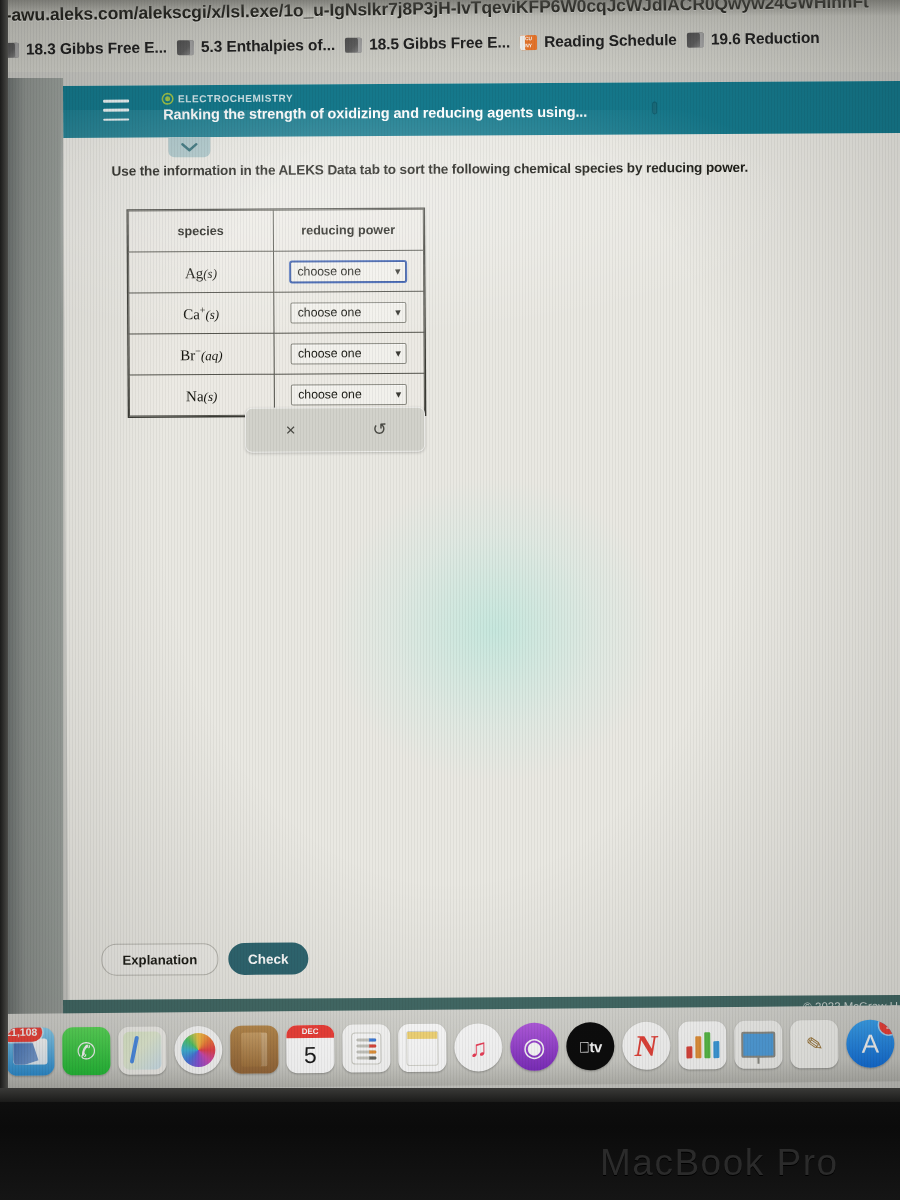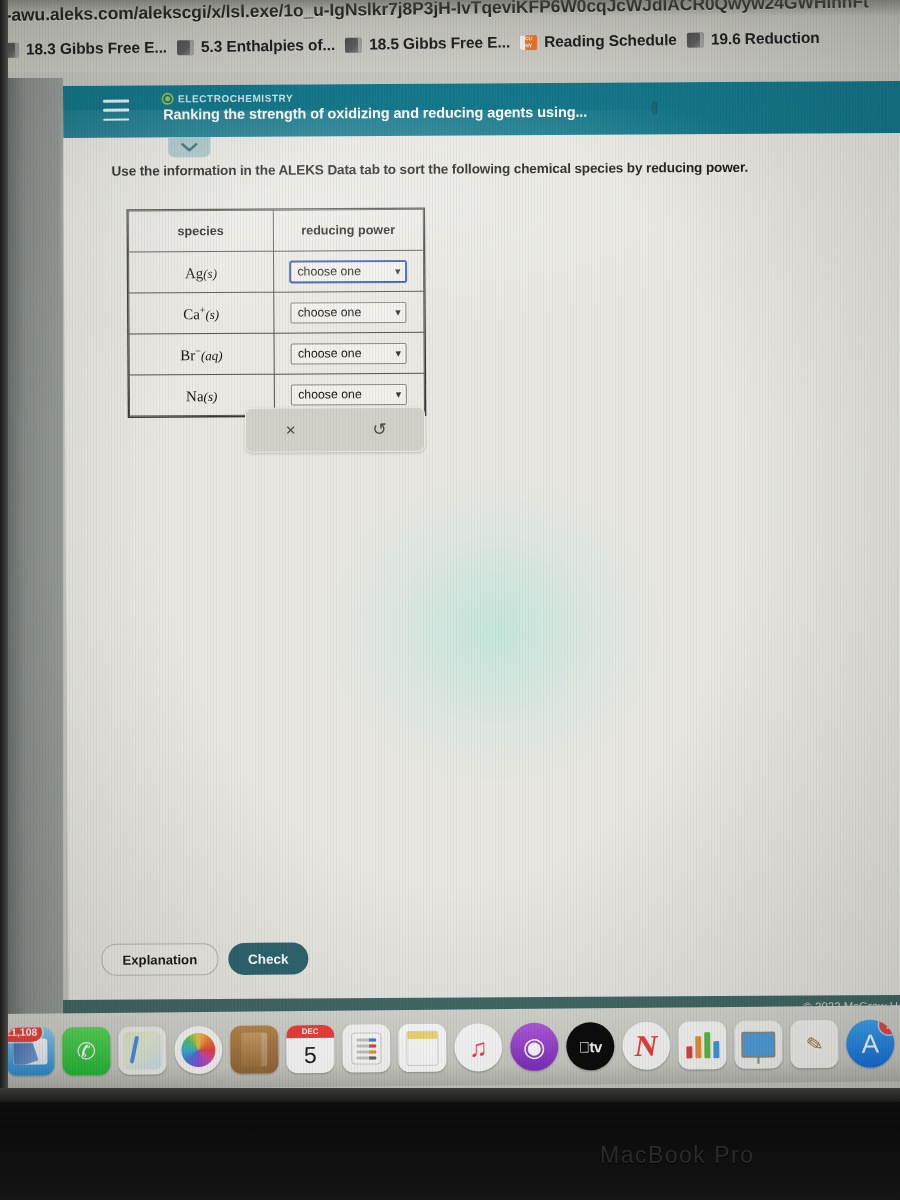--- a/index.html
+++ b/index.html
@@ -263,21 +263,21 @@
   .bezel-bottom{
     position:absolute;left:0;top:1088px;width:900px;height:112px;
     background:linear-gradient(180deg,#101010 0%,#0b0b0b 35%,#151515 100%);
   }
   .bezel-chin{
     position:absolute;left:0;top:1088px;width:900px;height:14px;
     background:linear-gradient(180deg,#3a3a38,#1b1b1a);
   }
   .macbook-word{
     position:absolute;left:600px;top:1142px;
-    font-size:23px;letter-spacing:1.5px;color:#2b2b2b;font-weight:400;
+    font-size:37px;letter-spacing:1.5px;color:#2b2b2b;font-weight:400;
     text-shadow:0 1px 0 #000;
   }
   .bezel-left{
     position:absolute;left:0;top:0;width:8px;height:1100px;
     background:linear-gradient(90deg,#1b1b1a,#4a4a47);
   }
 
   
   .scanlines{
     position:absolute;left:0;top:0;width:900px;height:1100px;pointer-events:none;

